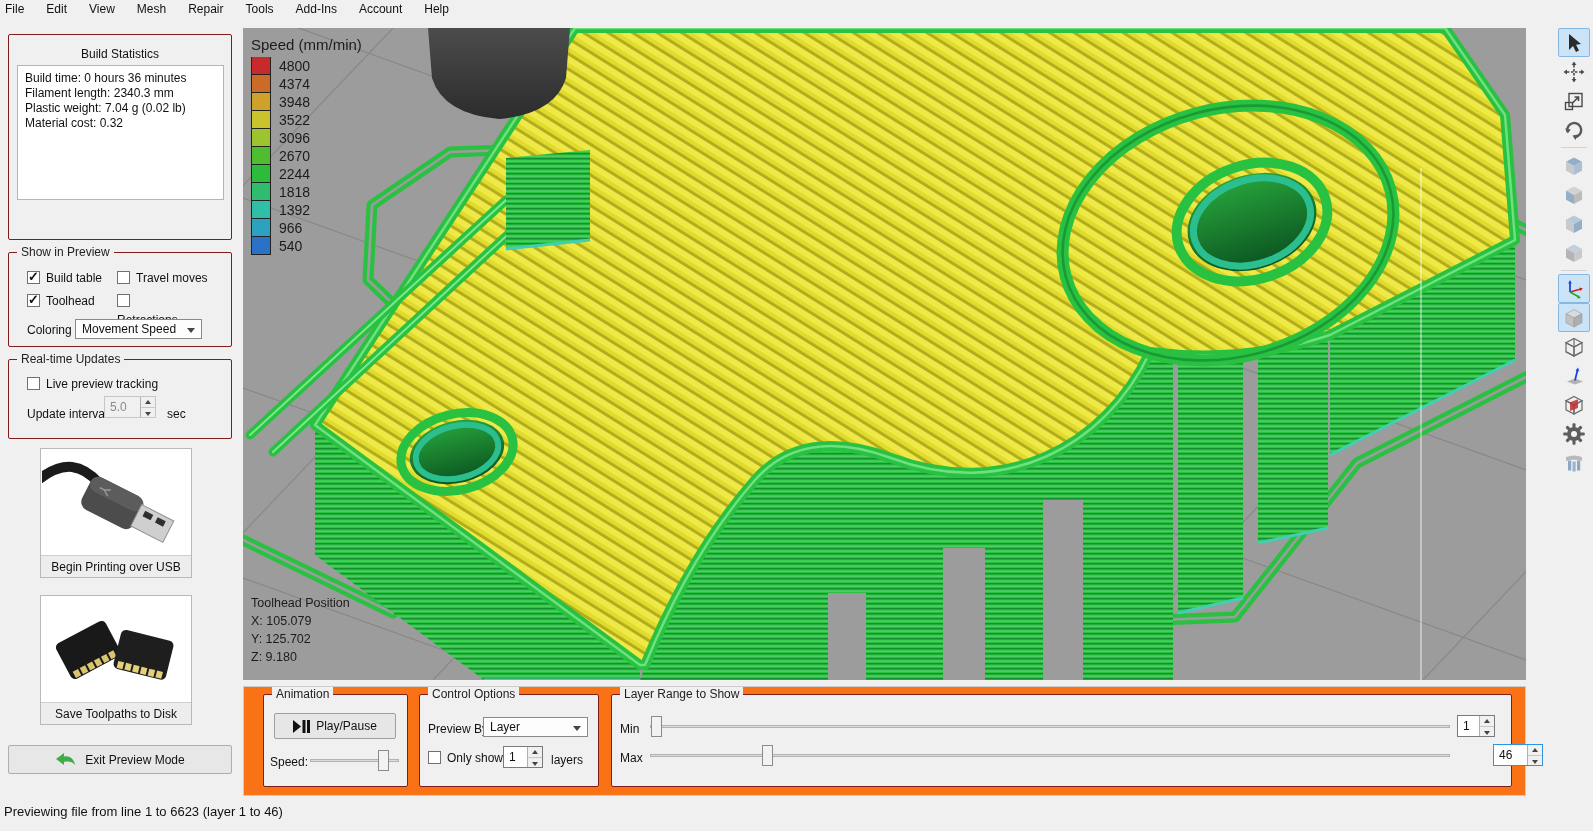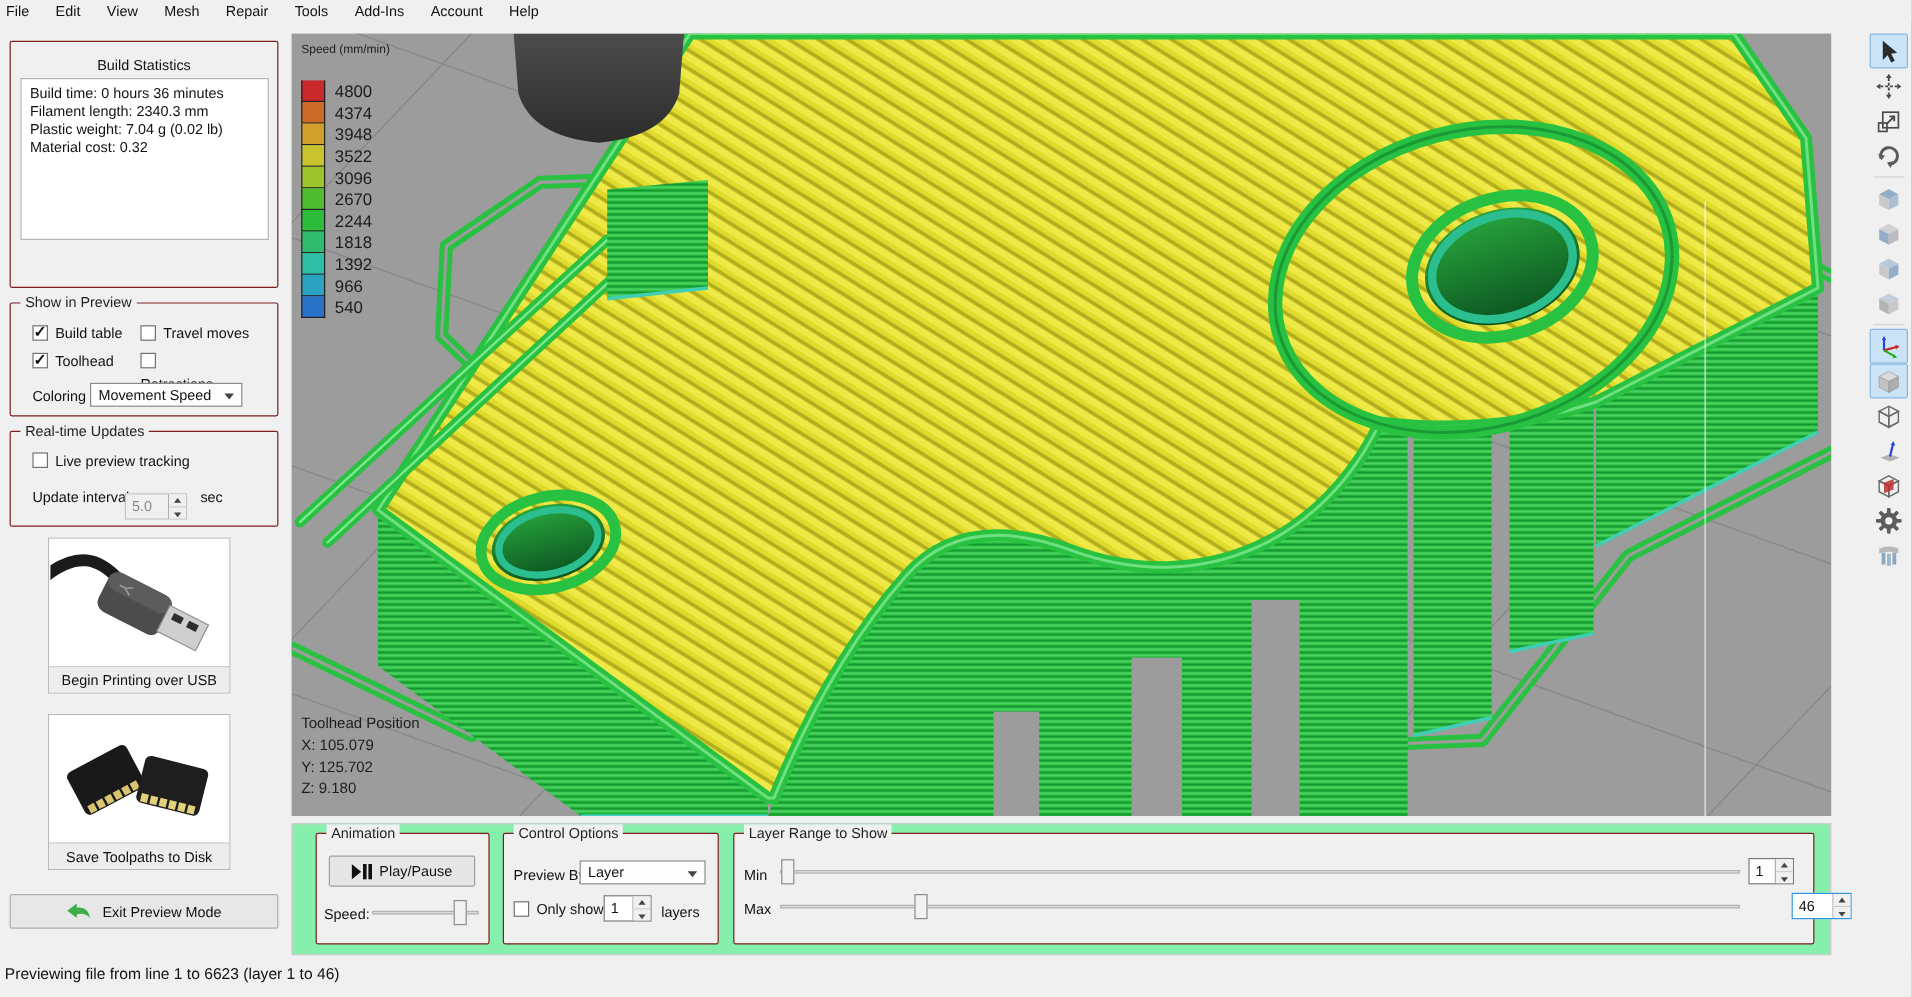--- a/index.html
+++ b/index.html
@@ -49,30 +49,30 @@
   .imgbtn .cap { height:22px; background:#ededed; border-top:1px solid #cfcfcf; display:flex;
                  align-items:center; justify-content:center; }
   .exitbtn { position:absolute; left:0; top:719px; width:224px; height:29px; background:#e7e7e7;
              border:1px solid #aeaeae; border-radius:2px; display:flex; align-items:center;
              justify-content:center; gap:8px; cursor:pointer; }
 
   
   .viewport { position:absolute; left:243px; top:28px; width:1283px; height:652px; background:var(--table,#9c9c9c); overflow:hidden; }
   .overlay { position:absolute; color:#1c1c1c; }
   .legend { left:8px; top:8px; }
-  .legend .ltitle { margin-bottom:20px; font-size:10px; }
+  .legend .ltitle { margin-bottom:4px; font-size:15px; }
   .lrow { display:flex; align-items:center; height:18px; }
   .lrow .sw { width:20px; height:18px; border:1px solid #222; border-top:none; flex:0 0 20px; }
   .lrow:first-of-type .sw { border-top:1px solid #222; }
   .lrow .lv { margin-left:8px; font-size:14px; }
   .mode-label { left:0; right:0; top:10px; text-align:center; font-size:13px; }
   .thp { left:8px; top:566px; line-height:18px; font-size:12.5px; }
 
   
-  .bottom { position:absolute; left:243px; top:686px; width:1283px; height:110px; background:#86efac;
+  .bottom { position:absolute; left:243px; top:686px; width:1283px; height:110px; background:#f97316;
             border:1px solid #cccccc; }
   .anim-group { left:19px; top:7px; width:145px; height:93px; }
   .ctrl-group { left:175px; top:7px; width:180px; height:93px; }
   .range-group { left:367px; top:7px; width:901px; height:93px; }
   .btn { background:#e6e6e6; border:1px solid #9f9f9f; border-radius:2px; display:flex;
          align-items:center; justify-content:center; gap:6px; cursor:pointer; }
   .slider { position:absolute; }
   .slider .track { position:absolute; left:0; right:0; top:9px; height:3px; background:#dcdcdc;
                    border:1px solid #b2b2b2; }
   .slider .thumb { position:absolute; top:0; width:11px; height:21px; background:#f2f2f2;
@@ -140,21 +140,21 @@
     </div>
   </div>
 
   <div class="group rtu-group">
     <span class="gtitle">Real-time Updates</span>
     <div class="cbrow" style="left:18px; top:17px;">
       <span class="cb"></span>
       <span>Live preview tracking</span>
     </div>
     <span style="position:absolute; left:18px; top:47px;">Update interval</span>
-    <div class="spin disabled" style="position:absolute; left:95px; top:51px; width:52px;">
+    <div class="spin disabled" style="position:absolute; left:95px; top:36px; width:52px;">
       <span class="val">5.0</span>
       <span class="btns">
           <div class="up"></div>
           <div class="down"></div>
         </span>
     </div>
     <span style="position:absolute; left:158px; top:47px;">sec</span>
   </div>
 
   <div class="imgbtn" style="top:422px;">

